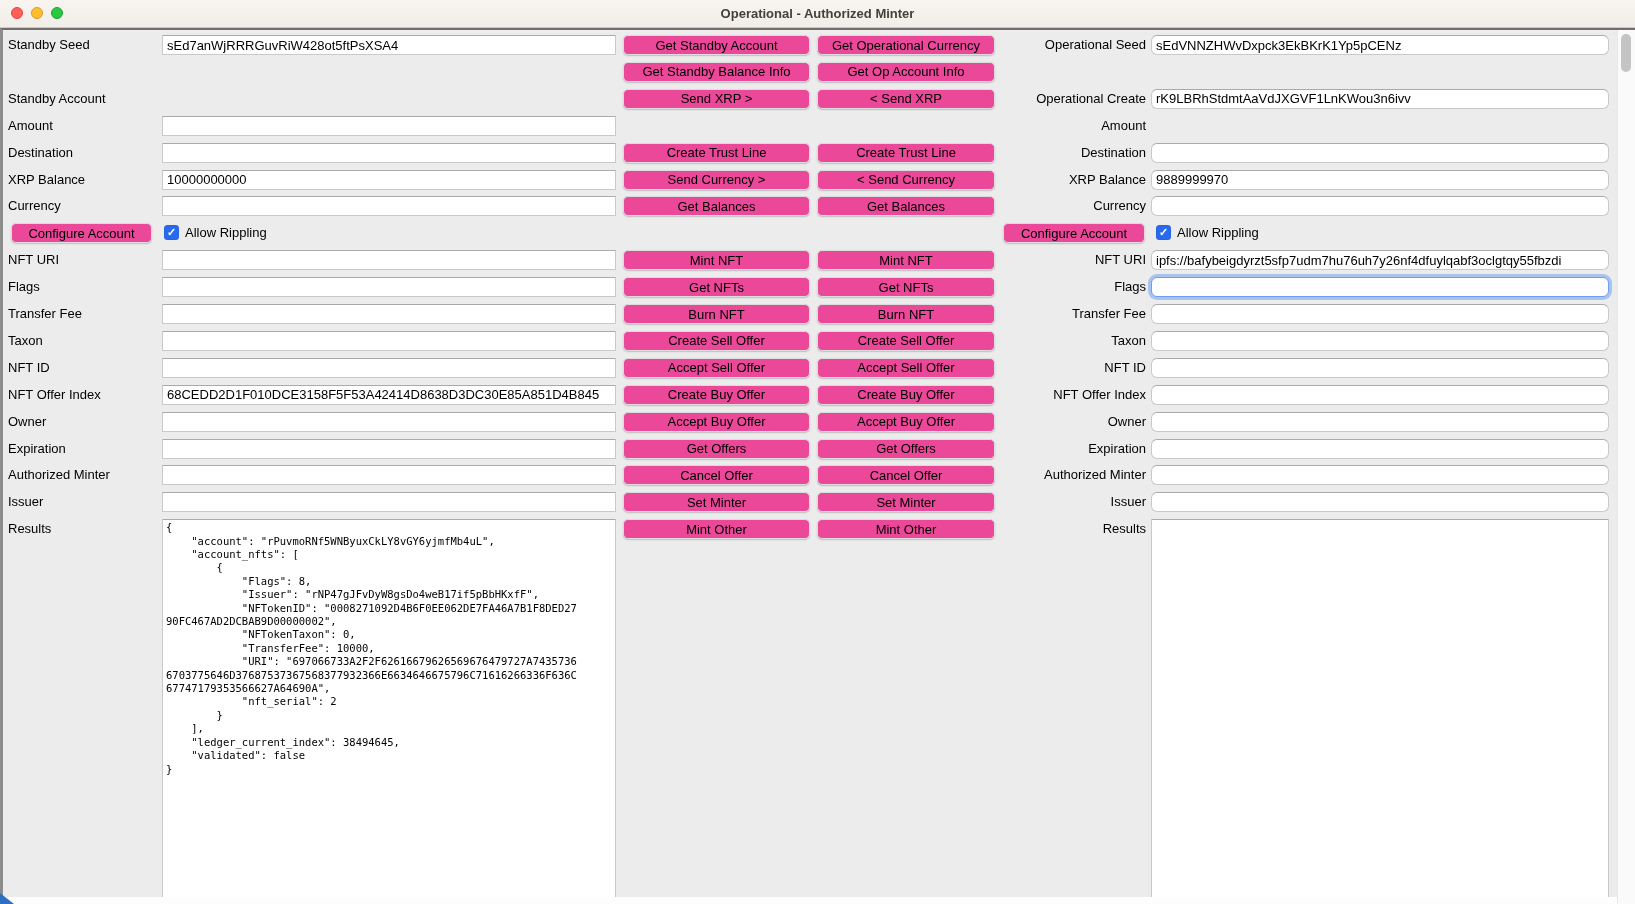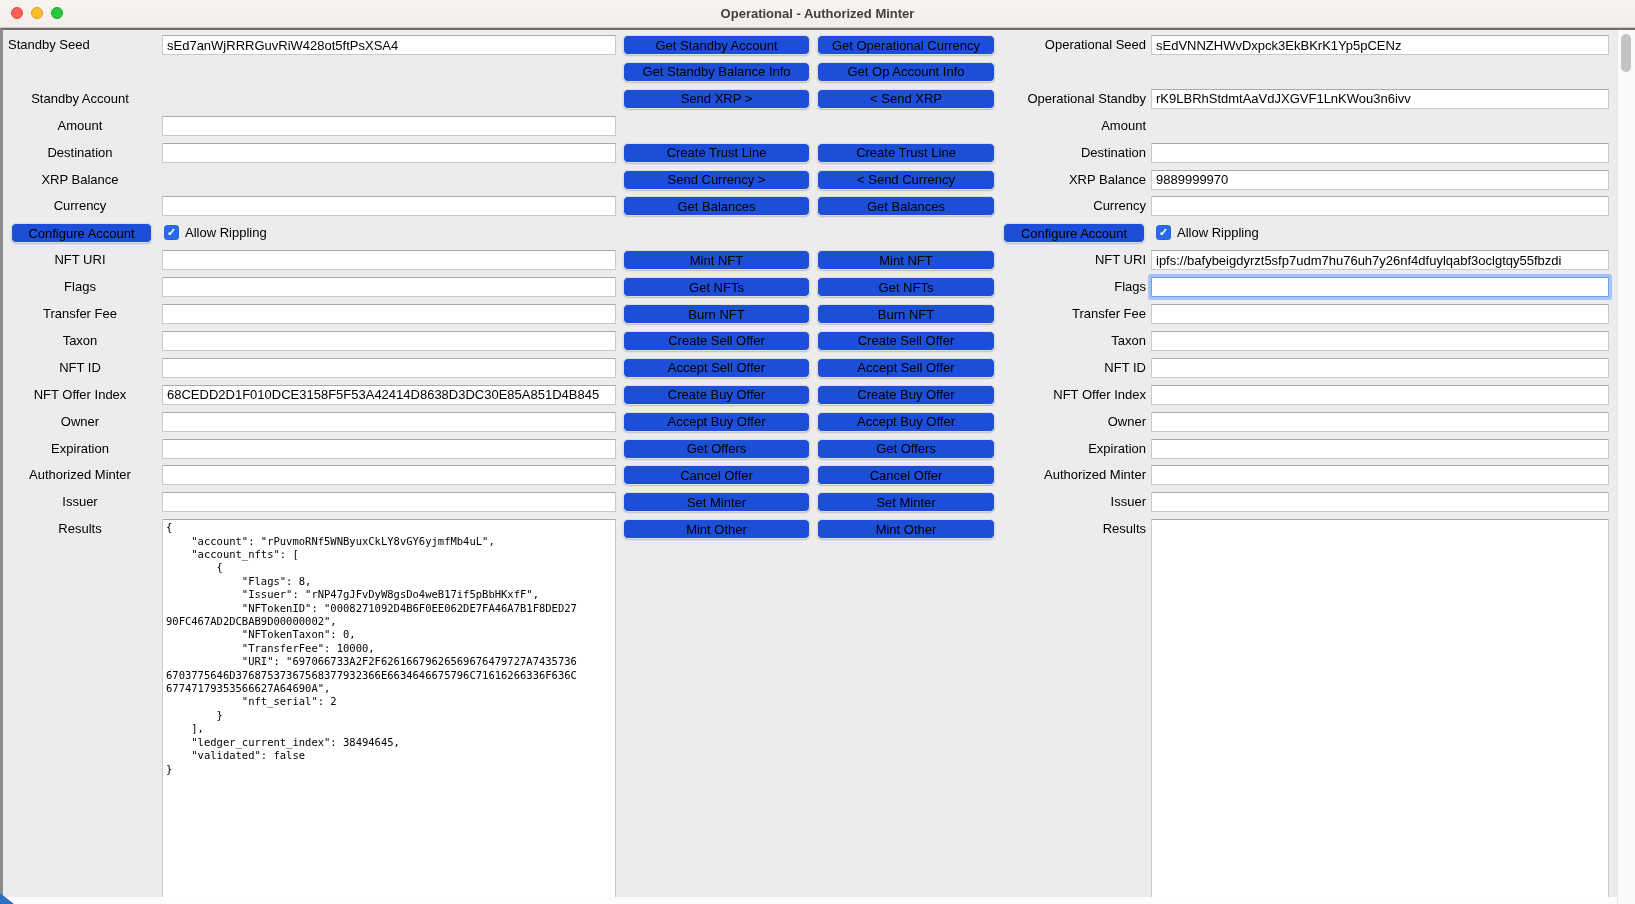--- a/index.html
+++ b/index.html
@@ -23,33 +23,33 @@
   .tl.green{left:51px;background:#28c840;border:1px solid #1da333;}
   
   .content{
     position:absolute;top:28px;left:0;right:0;bottom:0;
     background:#ececec;border-top:2px solid #716d69;border-left:3px solid #8c8c8c;
     box-sizing:border-box;
   }
   
   .lab,.inp,.btn,.cb,.cblab,.results{top:calc(5px + var(--r) * 26.9px);}
   .lab{position:absolute;height:20px;line-height:20px;font-size:13px;color:#000;white-space:nowrap;}
-  .llab{left:5px;width:144px;text-align:center;}
+  .llab{left:5px;width:144px;text-align:left;}
   .llab.first{text-align:left;}
   .rlab{left:997px;width:146px;text-align:right;}
   .inp{
     position:absolute;height:20px;box-sizing:border-box;background:#fff;
     border:1px solid #c9c9c9;border-top-color:#aaa;
     font-family:inherit;font-size:13px;color:#000;padding:0 4px;border-radius:1px;
   }
   .linp{left:159px;width:454px;}
-  .rinp{left:1148px;width:458px;}
+  .rinp{left:1148px;width:458px;border-radius:6px;}
   .focused{border:1px solid #69a0f1;box-shadow:0 0 0 3px rgba(116,163,241,0.55);}
   .btn{
-    position:absolute;height:20px;box-sizing:border-box;background:#1d4ed8;
+    position:absolute;height:20px;box-sizing:border-box;background:#ec4899;
     border:1px solid #dcdcdc;border-radius:5px;box-shadow:0 1px 1.5px rgba(0,0,0,0.2);
     font-family:inherit;font-size:13px;color:#000;
     display:flex;align-items:center;justify-content:center;padding:0;cursor:default;
   }
   .b1{left:620px;width:187px;}
   .b2{left:814px;width:178px;}
   .cfgL{left:8px;width:141px;}
   .cfgR{left:1000px;width:142px;}
   .cb{
     position:absolute;width:15px;height:15px;margin-top:2px;border-radius:3.5px;
@@ -98,20 +98,21 @@
 
   <span class="lab llab" style="--r:2">Standby Account</span>
 
   <span class="lab llab" style="--r:3">Amount</span>
   <input class="inp linp" style="--r: 3;" value="">
 
   <span class="lab llab" style="--r:4">Destination</span>
   <input class="inp linp" style="--r: 4;" value="">
 
   <span class="lab llab" style="--r:5">XRP Balance</span>
+  <input class="inp linp" style="--r: 5;" value="10000000000">
 
   <span class="lab llab" style="--r:6">Currency</span>
   <input class="inp linp" style="--r: 6;" value="">
 
   <button class="btn cfgL" style="--r:7">Configure Account</button>
   <span class="cb cbL" style="--r:7;background:#2969ee;">✓</span>
   <span class="cblab cblabL" style="--r:7">Allow Rippling</span>
 
   <span class="lab llab" style="--r:8">NFT URI</span>
   <input class="inp linp" style="--r: 8;" value="">
@@ -196,21 +197,21 @@
   <button class="btn b2" style="--r:13">Create Buy Offer</button>
   <button class="btn b2" style="--r:14">Accept Buy Offer</button>
   <button class="btn b2" style="--r:15">Get Offers</button>
   <button class="btn b2" style="--r:16">Cancel Offer</button>
   <button class="btn b2" style="--r:17">Set Minter</button>
   <button class="btn b2" style="--r:18">Mint Other</button>
 
   <span class="lab rlab" style="--r:0">Operational Seed</span>
   <input class="inp rinp" style="--r: 0;" value="sEdVNNZHWvDxpck3EkBKrK1Yp5pCENz">
 
-  <span class="lab rlab" style="--r:2">Operational Standby</span>
+  <span class="lab rlab" style="--r:2">Operational Create</span>
   <input class="inp rinp" style="--r: 2;" value="rK9LBRhStdmtAaVdJXGVF1LnKWou3n6ivv">
 
   <span class="lab rlab" style="--r:3">Amount</span>
 
   <span class="lab rlab" style="--r:4">Destination</span>
   <input class="inp rinp" style="--r: 4;" value="">
 
   <span class="lab rlab" style="--r:5">XRP Balance</span>
   <input class="inp rinp" style="--r: 5;" value="9889999970">
 

